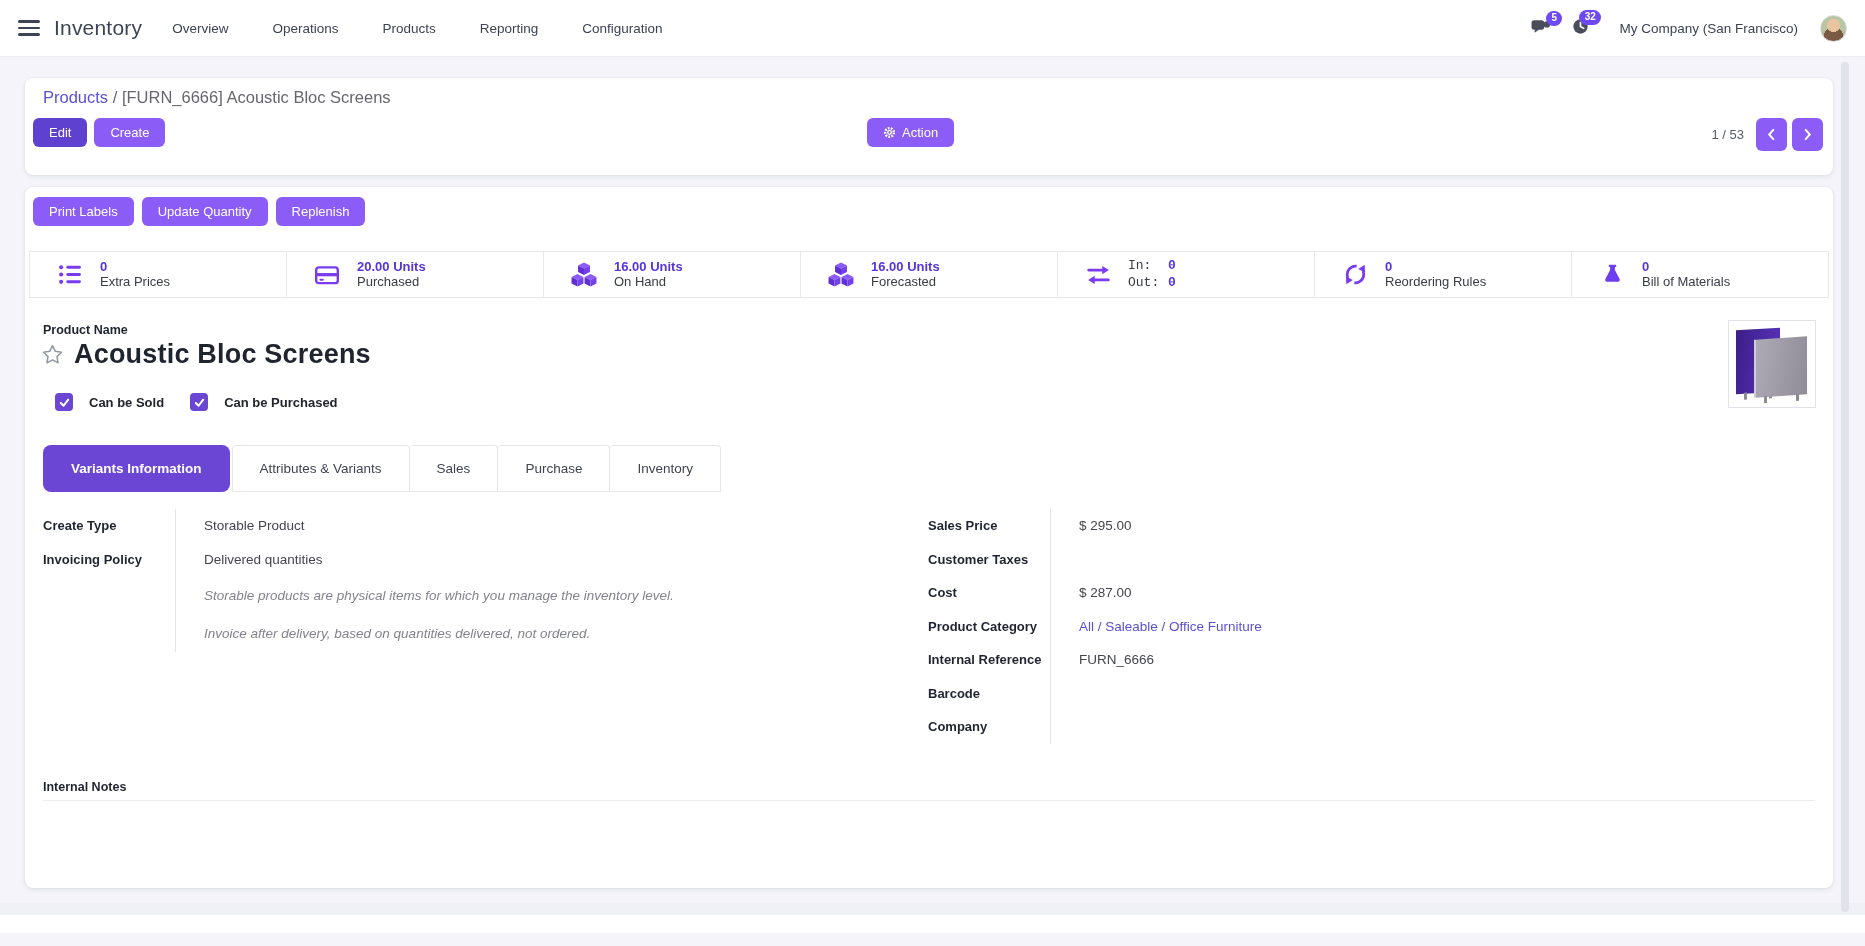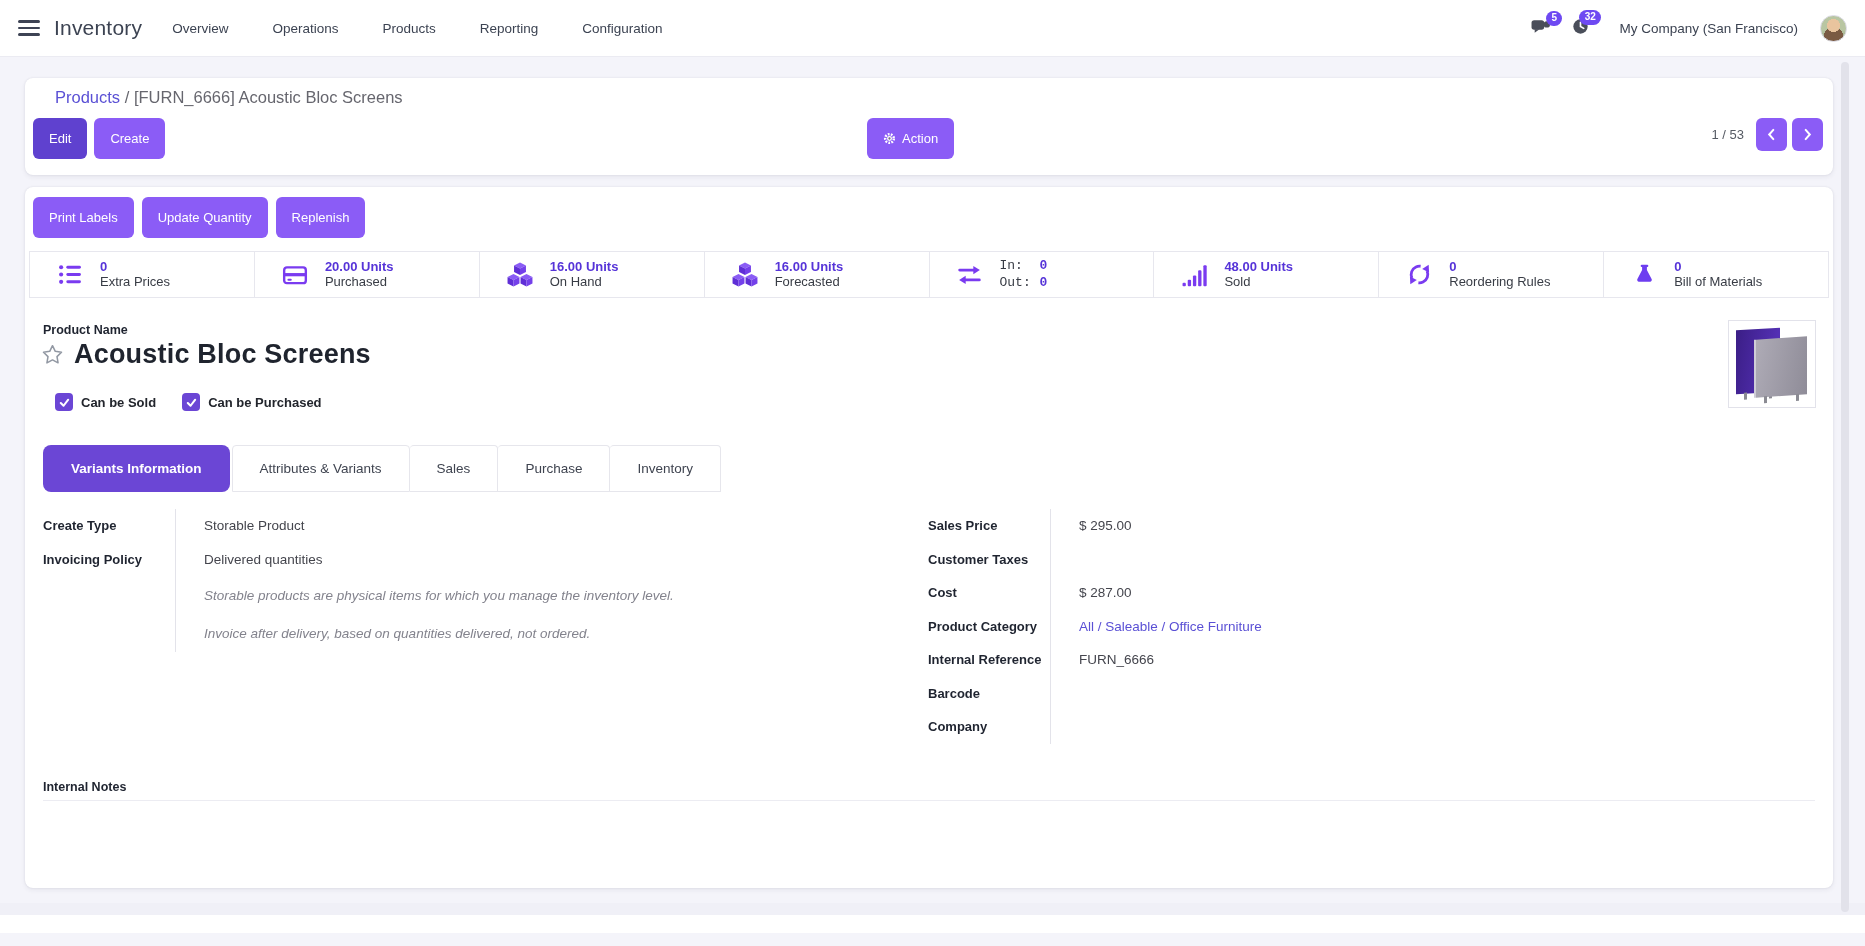--- a/index.html
+++ b/index.html
@@ -35,31 +35,31 @@
       radial-gradient(circle at 50% 85%, #7a5a43 0 40%, rgba(0,0,0,0) 41%),
       linear-gradient(180deg,#b9c6a2 0 55%, #96a383 100%);
     border:1px solid #d9d9e2;
   }
 
   
   .card {
     position:absolute; left:25px; width:1808px; background:#fff; border-radius:8px;
     box-shadow:0 0 2px rgba(30,30,60,.10), 0 2px 5px rgba(44,40,70,.07);
   }
-  .control-panel { top:78px; height:97px; padding:8px 22px; }
+  .control-panel { top:78px; height:97px; padding:8px 10px; }
   .sheet { top:187px; height:701px; }
 
   
   .breadcrumb { font-size:16.5px; padding:2px 0 0 8px; }
   .breadcrumb .bc-link { color:#5a50d5; cursor:pointer; }
   .breadcrumb .bc-sep, .breadcrumb .bc-current { color:#66666e; }
   .cp-buttons { position:absolute; left:8px; top:40px; display:flex; gap:7px; }
   .btn {
     display:inline-flex; align-items:center; justify-content:center; gap:6px;
-    height:41px; padding:0 16px; border:none; border-radius:6px;
+    height:29px; padding:0 16px; border:none; border-radius:6px;
     font-family:inherit; font-size:13px; cursor:pointer; color:#fff;
   }
   .btn-primary { background:#5f41cf; }
   .btn-muted { background:#8b5cf6; }
   .action-btn { position:absolute; left:798px; top:40px;margin-left:44px; }
   .pager { position:absolute; right:10px; top:40px; display:flex; align-items:center; gap:12px; }
   .pager-count { font-size:13px; color:#555a63; }
   .pager-arrows { display:flex; gap:5px; }
   .pager-btn { width:31px; height:33px; padding:0; }
 
@@ -82,21 +82,21 @@
   .inout-grid .v { color:#5634d8; font-weight:bold; }
 
   
   .field-label-sm { font-size:12.5px; font-weight:bold; color:#1f2430; }
   .product-name-label { position:absolute; left:18px; top:136px; }
   .title-row { position:absolute; left:16px; top:152px; display:flex; align-items:center; gap:10px; }
   .product-title { font-size:27px; font-weight:bold; color:#1f242e; letter-spacing:.2px; }
   .star { cursor:pointer; display:flex; }
 
   .checks-row { position:absolute; left:30px; top:206px; display:flex; gap:26px; align-items:center; }
-  .check-item { display:flex; align-items:center; gap:8px; cursor:pointer; }
+  .check-item { display:flex; align-items:center; gap:16px; cursor:pointer; }
   .checkbox { width:18px; height:18px; border-radius:4px; background:#6b46d5; display:flex; align-items:center; justify-content:center; }
   .check-label { font-size:13px; font-weight:bold; color:#22252c; }
 
   .product-image {
     position:absolute; left:1703px; top:133px; width:88px; height:88px;
     background:#fff; border:1px solid #e2e2ea; overflow:hidden;
   }
   .panel { position:absolute; }
   .panel.purple { left:7px; top:8px; width:44px; height:64px; background:linear-gradient(100deg,#3b1e86,#5a35c0); transform:skewY(-3deg); }
   .panel.gray  { left:25px; top:17px; width:53px; height:58px; background:linear-gradient(100deg,#aeabb6,#8f8c98); transform:skewY(-4deg); border-left:2px solid #cfcdd6; }
@@ -331,37 +331,20 @@
         <span class="inout-grid">
           <span class="k">In:</span>
           <span class="v">0</span>
           <span class="k">Out:</span>
           <span class="v">0</span>
         </span>
       </div>
       <div class="stat">
         <span class="stat-icon">
           <svg width="25" height="25" viewBox="0 0 24 24">
-              <g fill="#7a3bf0">
-                <rect x="0.5" y="20" width="3.2" height="3.2" rx="1"></rect>
-                <rect x="5.5" y="17" width="3.2" height="6.2" rx="1"></rect>
-                <rect x="10.5" y="13" width="3.2" height="10.2" rx="1"></rect>
-                <rect x="15.5" y="8" width="3.2" height="15.2" rx="1"></rect>
-                <rect x="20.5" y="3" width="3.2" height="20.2" rx="1"></rect>
-              </g>
-            </svg>
-        </span>
-        <span class="stat-text">
-          <span class="stat-value">48.00 Units</span>
-          <span class="stat-label">Sold</span>
-        </span>
-      </div>
-      <div class="stat">
-        <span class="stat-icon">
-          <svg width="25" height="25" viewBox="0 0 24 24">
               <circle cx="12" cy="12" r="8" fill="none" stroke="#7a3bf0" stroke-width="2.7" stroke-dasharray="17 8" transform="rotate(-25 12 12)"></circle>
               <polygon points="20.8,2.6 21.2,10 14.6,6.6" fill="#7a3bf0"></polygon>
               <polygon points="3.2,21.4 2.8,14 9.4,17.4" fill="#7a3bf0"></polygon>
             </svg>
         </span>
         <span class="stat-text">
           <span class="stat-value">0</span>
           <span class="stat-label">Reordering Rules</span>
         </span>
       </div>

